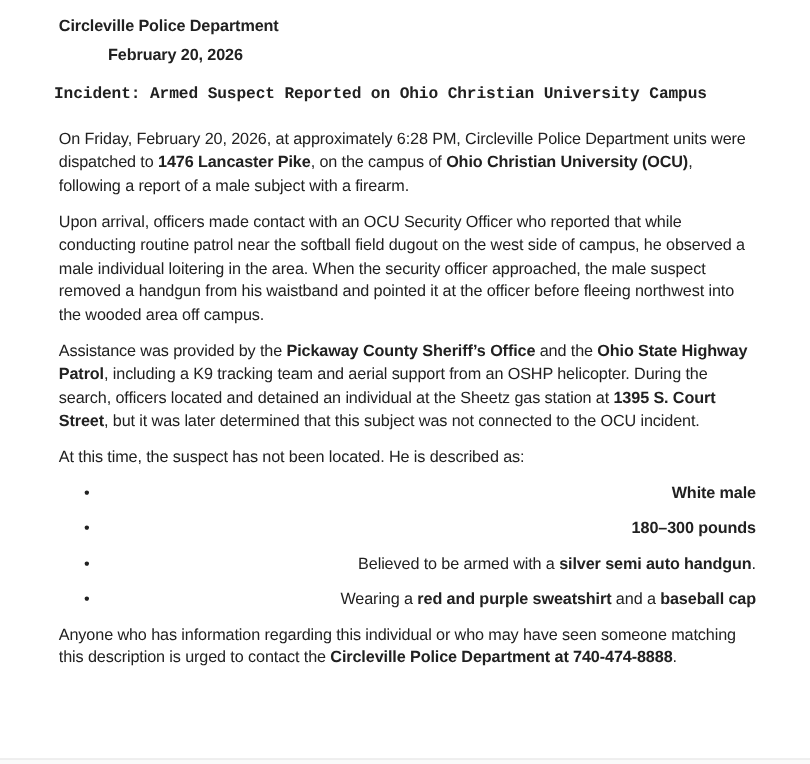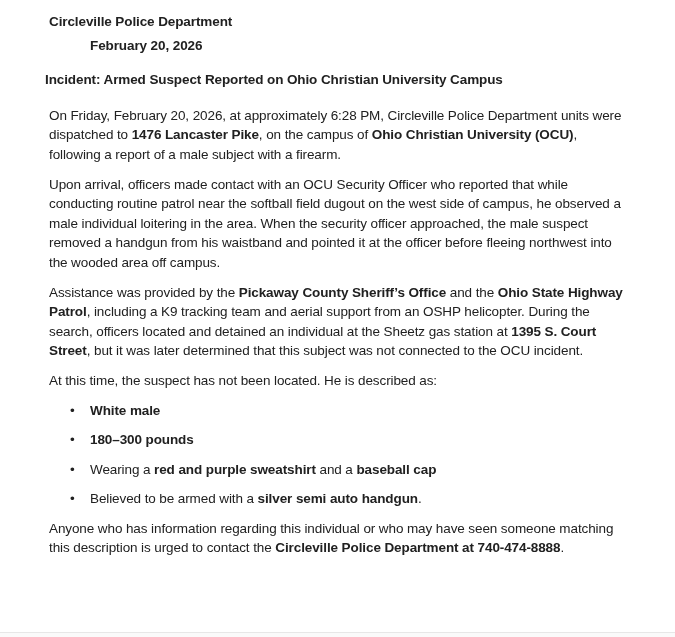--- a/index.html
+++ b/index.html
@@ -28,28 +28,30 @@
     font-weight: 700;
     margin: 4px !important;
   }
   .header-line.date {
     margin: 0 0 15px 0 !important;
     padding-left: 45px;
   }
   .heading {
     font-weight: 700;
     margin: 0 0 16px 0 !important;
+    font-family: Liberation Mono, monospace;
   }
   .b {
     font-weight: 700;
   }
   ul.desc-list {
     list-style: none;
     margin: 0;
     padding: 0;
+    text-align: right;
   }
   ul.desc-list li {
     position: relative;
     padding-left: 45px;
     margin: 0 0 10px 0;
   }
   ul.desc-list li::before {
     content: "\2022";
     position: absolute;
     left: 25px;
@@ -76,20 +78,20 @@
   <p class="heading">Incident: Armed Suspect Reported on Ohio Christian University Campus</p>
 
   <p><span>On Friday, February 20, 2026, at approximately 6:28 PM, Circleville Police Department units were dispatched to </span><span class="b">1476 Lancaster Pike</span><span>, on the campus of </span><span class="b">Ohio Christian University (OCU)</span><span>, following a report of a male subject with a firearm.</span></p>
   <p><span>Upon arrival, officers made contact with an OCU Security Officer who reported that while conducting routine patrol near the softball field dugout on the west side of campus, he observed a male individual loitering in the area. When the security officer approached, the male suspect removed a handgun from his waistband and pointed it at the officer before fleeing northwest into the wooded area off campus.</span></p>
   <p><span>Assistance was provided by the </span><span class="b">Pickaway County Sheriff’s Office</span><span> and the </span><span class="b">Ohio State Highway Patrol</span><span>, including a K9 tracking team and aerial support from an OSHP helicopter. During the search, officers located and detained an individual at the Sheetz gas station at </span><span class="b">1395 S. Court Street</span><span>, but it was later determined that this subject was not connected to the OCU incident.</span></p>
   <p><span>At this time, the suspect has not been located. He is described as:</span></p>
 
   <ul class="desc-list">
     <li><span class="b">White male</span></li>
     <li><span class="b">180–300 pounds</span></li>
+    <li><span>Believed to be armed with a </span><span class="b">silver semi auto handgun</span><span>.</span></li>
     <li><span>Wearing a </span><span class="b">red and purple sweatshirt</span><span> and a </span><span class="b">baseball cap</span></li>
-    <li><span>Believed to be armed with a </span><span class="b">silver semi auto handgun</span><span>.</span></li>
   </ul>
 
   <p><span>Anyone who has information regarding this individual or who may have seen someone matching this description is urged to contact the </span><span class="b">Circleville Police Department at 740-474-8888</span><span>.</span></p>
 </div>
 
 <div class="bottom-strip"></div>
 
 </body></html>

